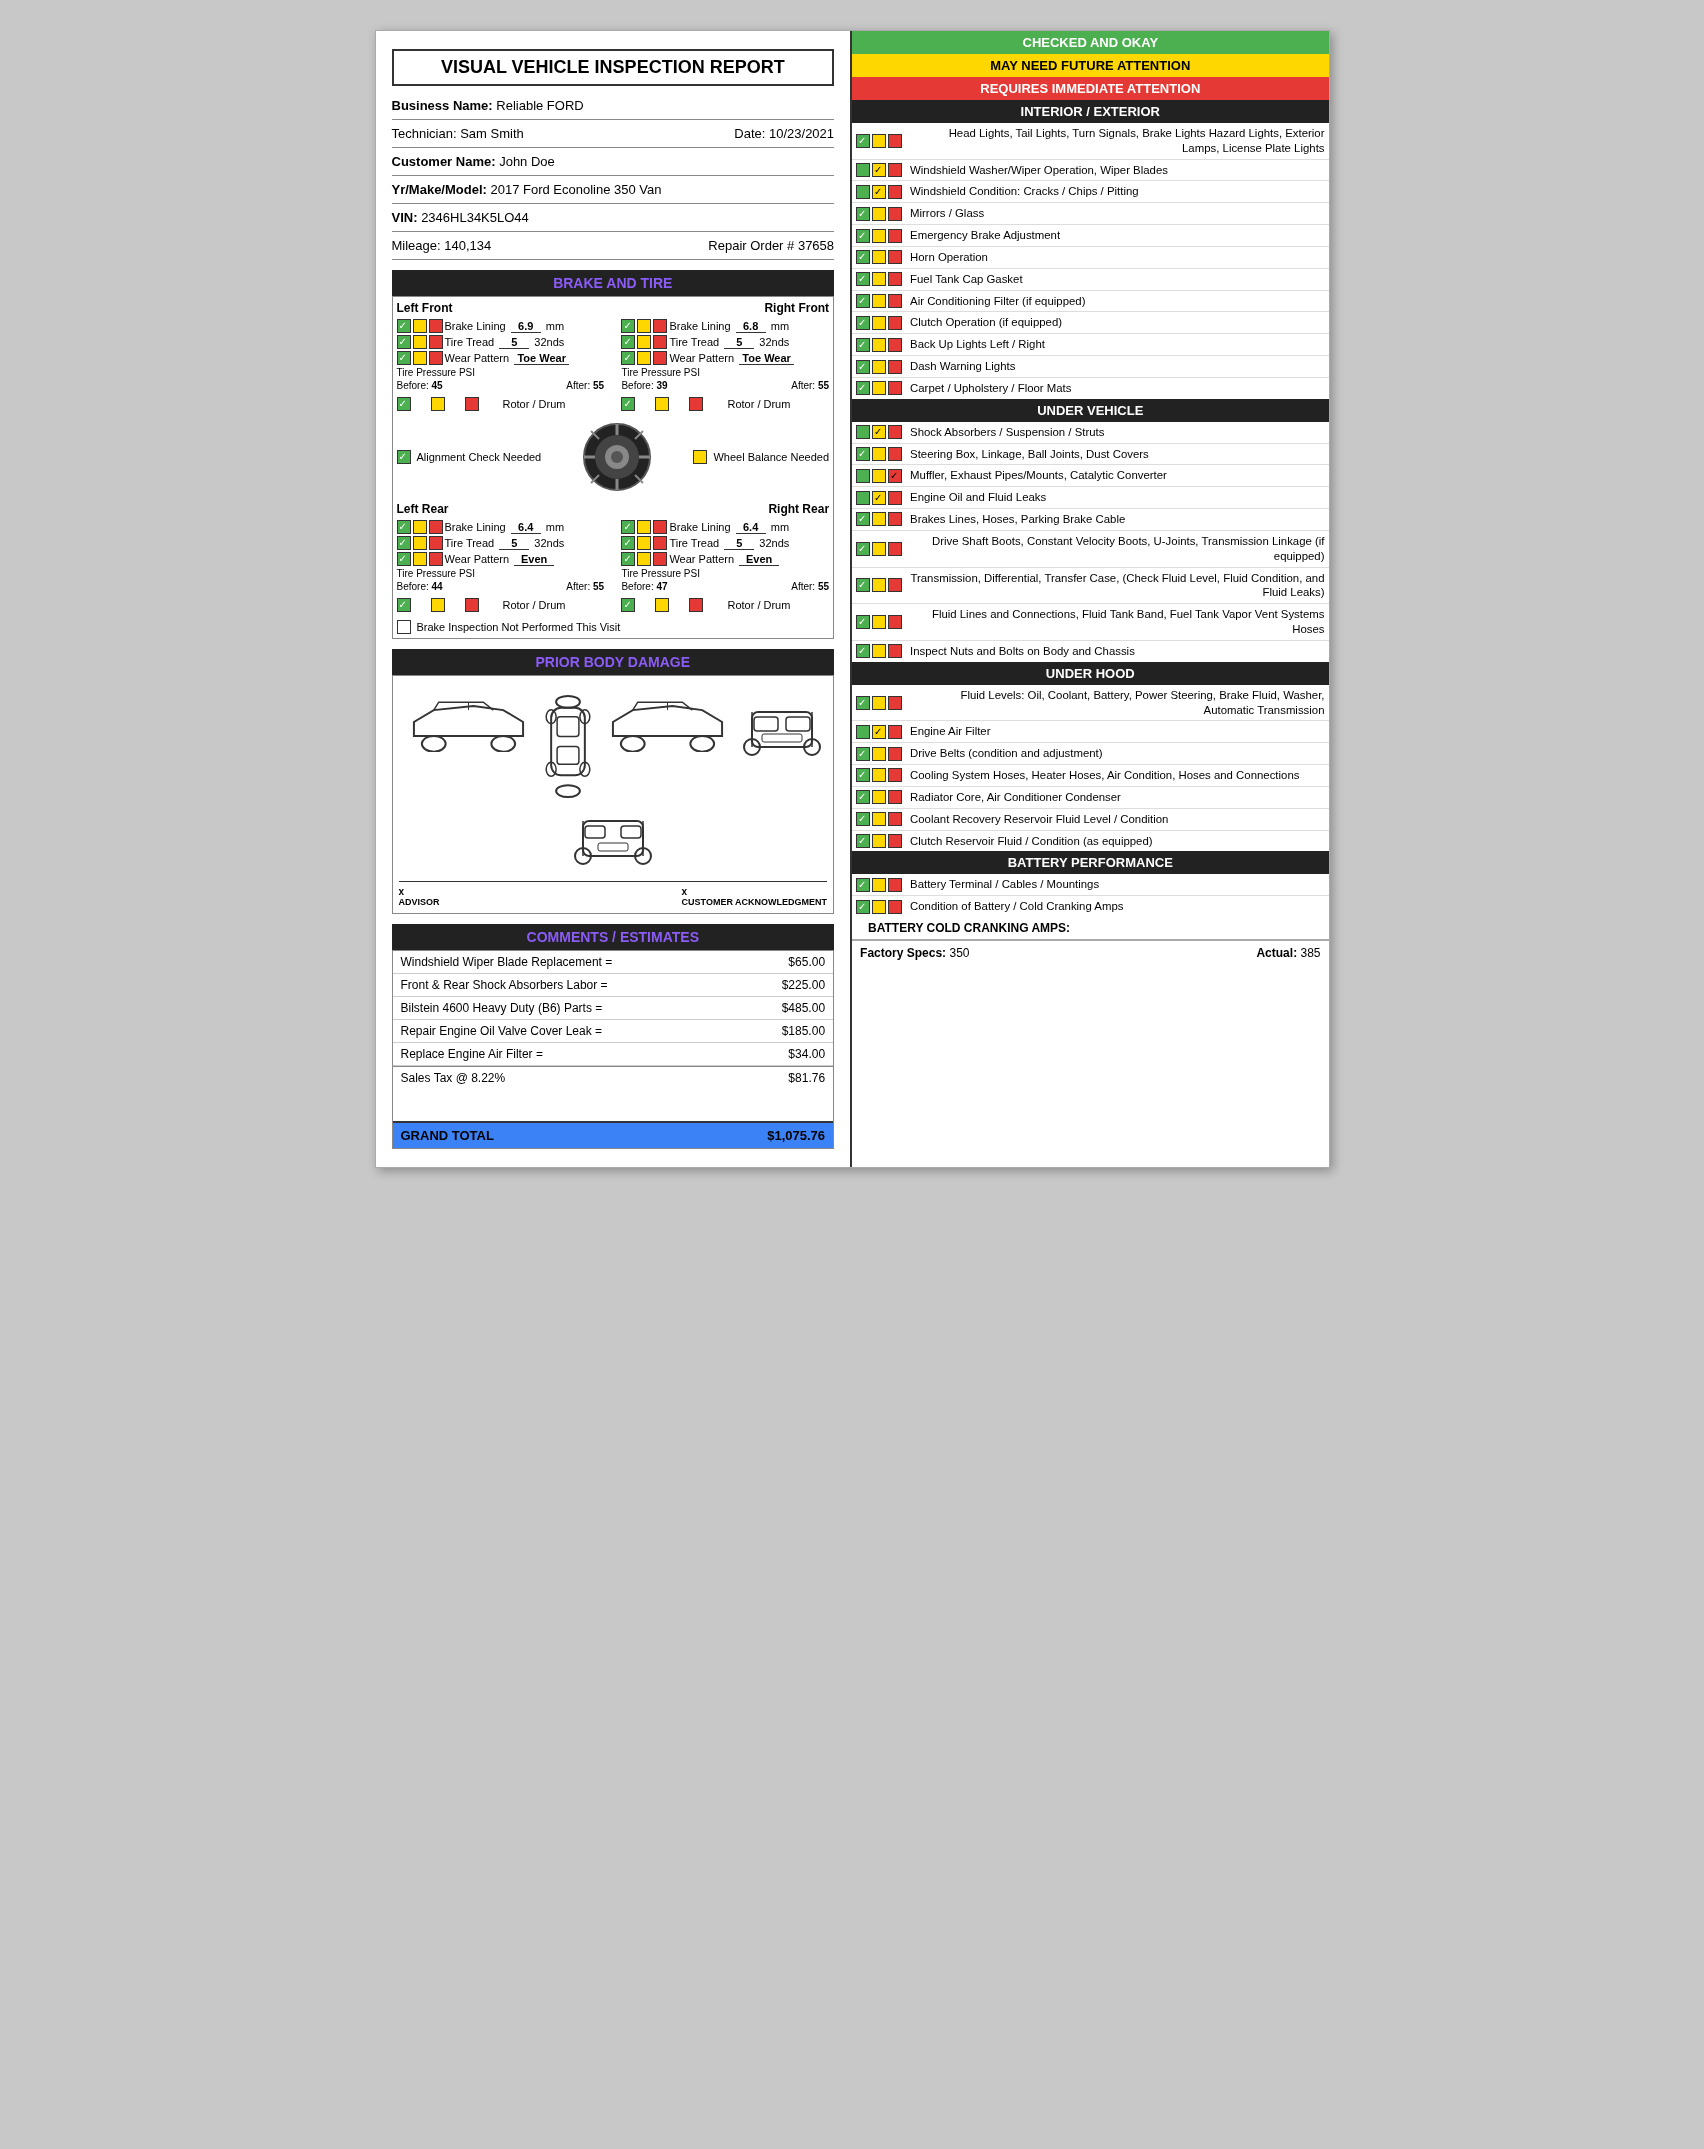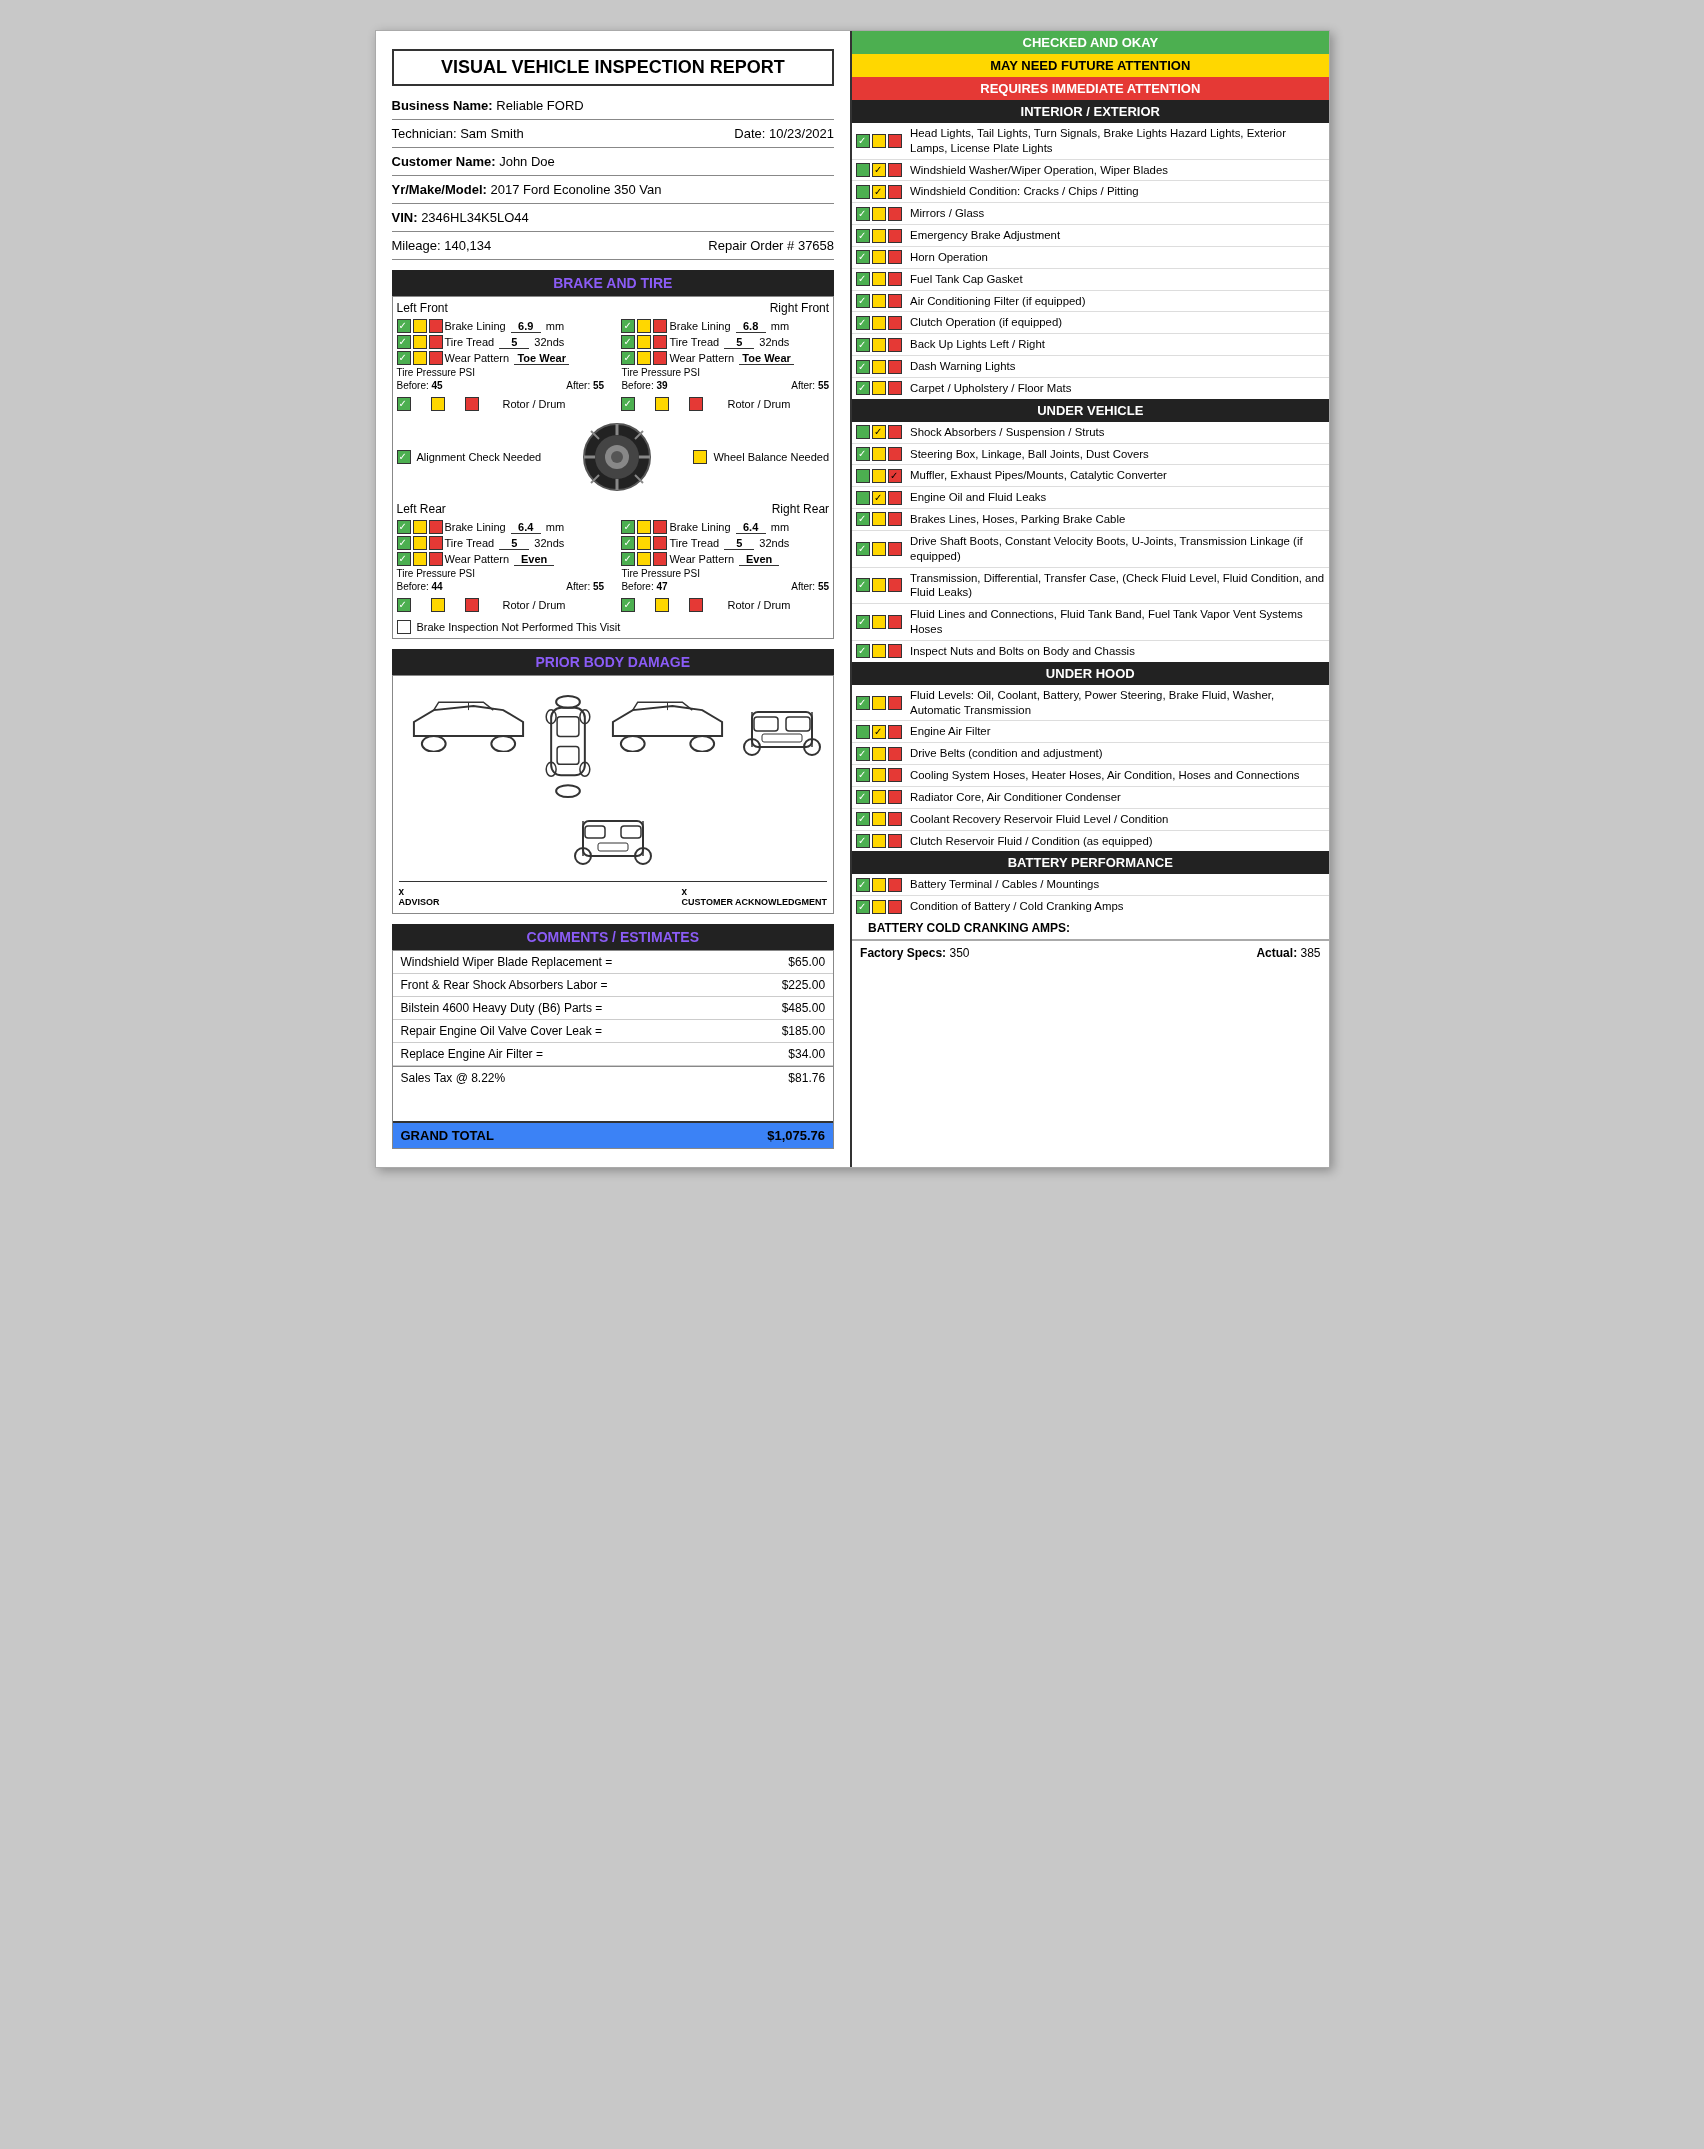--- a/index.html
+++ b/index.html
@@ -57,21 +57,21 @@
     }
     
     .bt-area {
       border: 1px solid #888;
       padding: 4px;
       font-size: 11px;
     }
     .bt-top-row {
       display: flex;
       justify-content: space-between;
-      font-weight: normal;
+      font-weight: bold;
       font-size: 12px;
       margin-bottom: 4px;
     }
     .bt-halves {
       display: flex;
       justify-content: space-between;
     }
     .bt-half {
       width: 48%;
     }
@@ -216,21 +216,21 @@
       padding: 3px 4px;
       border-bottom: 1px solid #ddd;
     }
     .checklist-item:last-child { border-bottom: none; }
     .chk-group {
       display: flex;
       margin-right: 6px;
       flex-shrink: 0;
     }
     .chk-group .chk-box { margin-right: 2px; }
-    .checklist-text { font-size: 11.4px; line-height: 1.3; }
+    .checklist-text { font-size: 11.4px; line-height: 1.3; text-align: right; }
     .battery-bottom {
       display: flex;
       justify-content: space-between;
       padding: 5px 8px;
       font-size: 12px;
       border-top: 1px solid #aaa;
     }
     .battery-label { font-weight: bold; }
   </style>
 </head>

